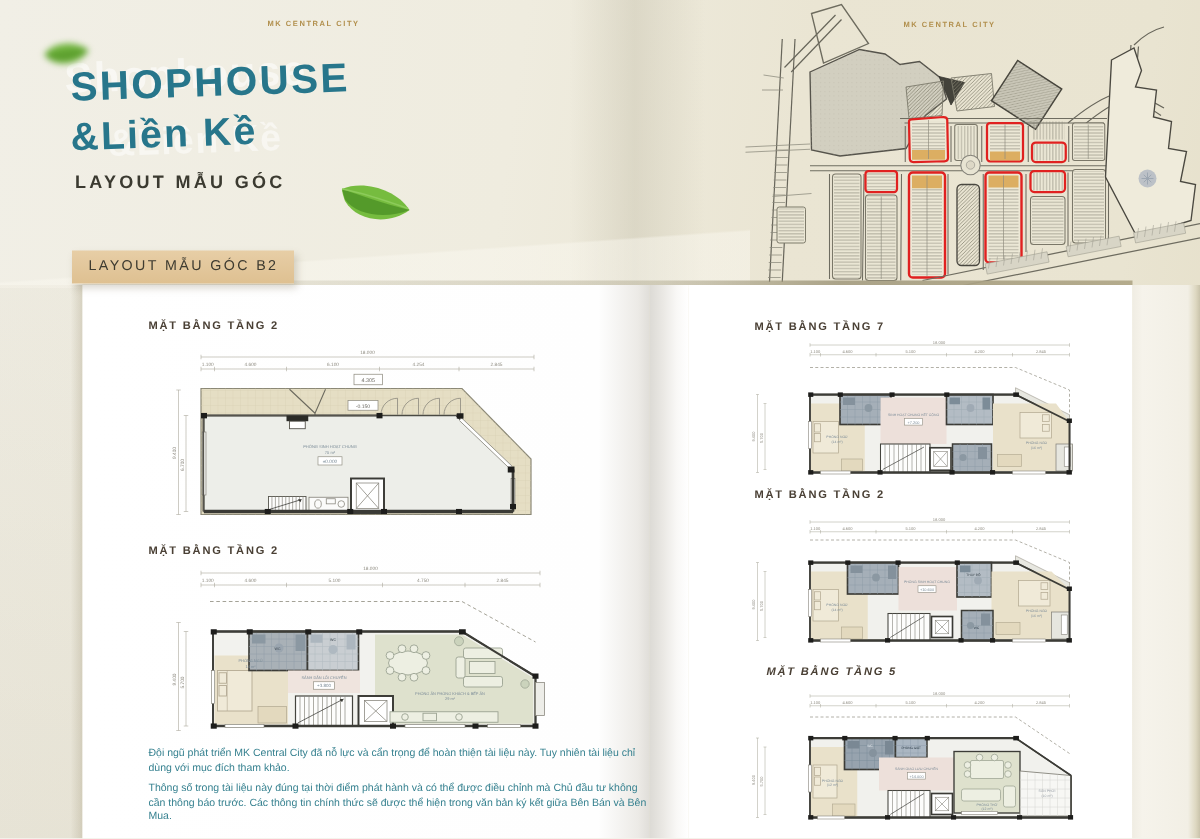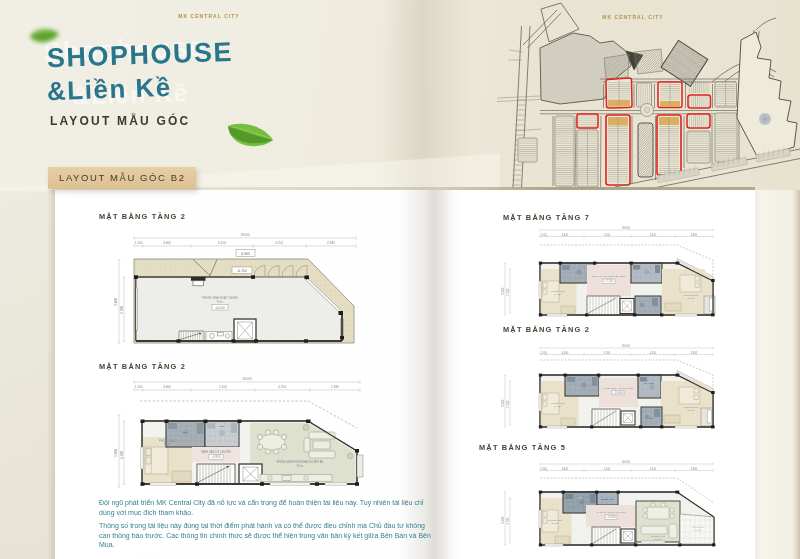--- a/index.html
+++ b/index.html
@@ -791,21 +791,21 @@
         <rect x="180.5" y="33.6" width="3.8" height="3"></rect>
 <rect x="43.8" y="85.4" width="3.4" height="3"></rect>
         <rect x="95" y="85.4" width="3.4" height="3"></rect>
         <rect x="144" y="85.4" width="3.4" height="3"></rect>
         <rect x="165" y="85.4" width="3.4" height="3"></rect>
         <rect x="216" y="85.4" width="3.6" height="3"></rect>
 <rect x="216.2" y="51" width="3.4" height="3"></rect>
 </g>
 </svg>
 
-<div class="abs" style="left:479px;top:443px;font-size:7.4px;font-weight:bold;letter-spacing:1.2px;color:#4A4035;">MẶT BẰNG TẦNG 5</div>
+<div class="abs" style="left:511px;top:443px;font-size:7.4px;font-weight:bold;letter-spacing:1.2px;color:#4A4035;font-style:italic;">MẶT BẰNG TẦNG 5</div>
 
 <svg id="plan5" class="abs" style="left:495px;top:458px;" width="230" height="101" viewBox="0 0 230 101">
 
 <g stroke="#ABA89C" stroke-width="0.35" fill="none">
 <path d="M45 6 H218 M45 4.8 V7.2 M218 4.8 V7.2"></path>
 <path d="M45 12.5 H218 M45 11.3 V13.7 M52 11.3 V13.7 M89 11.3 V13.7 M136 11.3 V13.7 M180 11.3 V13.7 M218 11.3 V13.7"></path>
 <path d="M10 34 V87 M9 34 H11 M9 87 H11"></path>
         <path d="M15 40 V85 M14 40 H16 M14 85 H16"></path>
 </g>
 <g fill="#8E8B80" font-size="2.7" text-anchor="middle">

